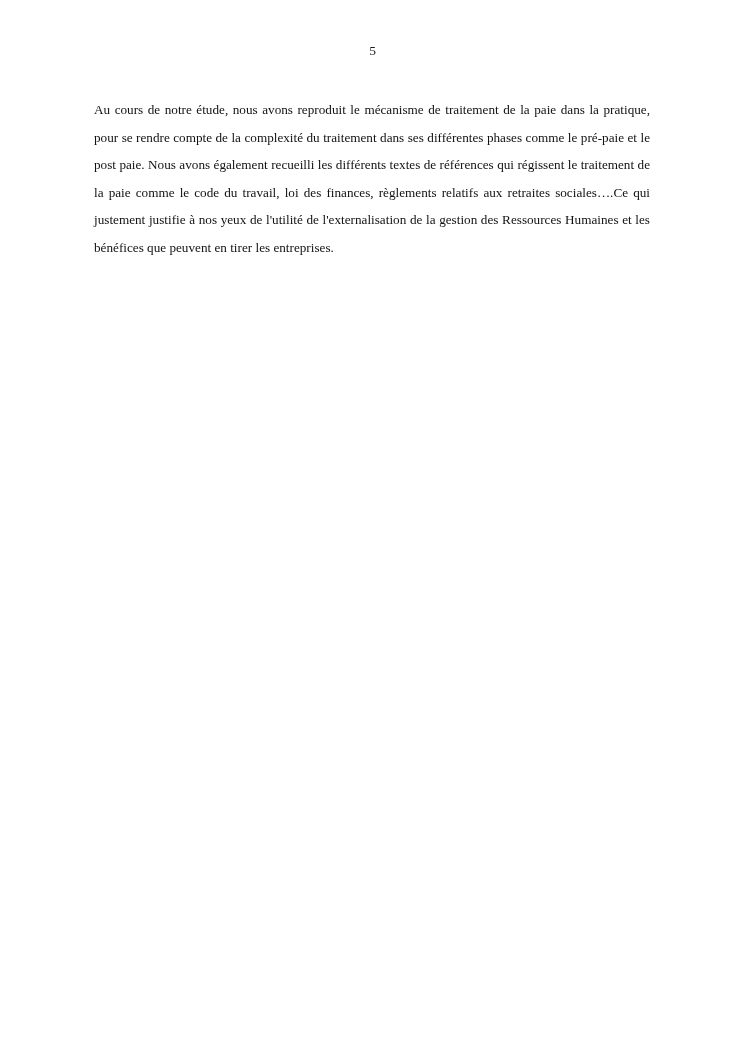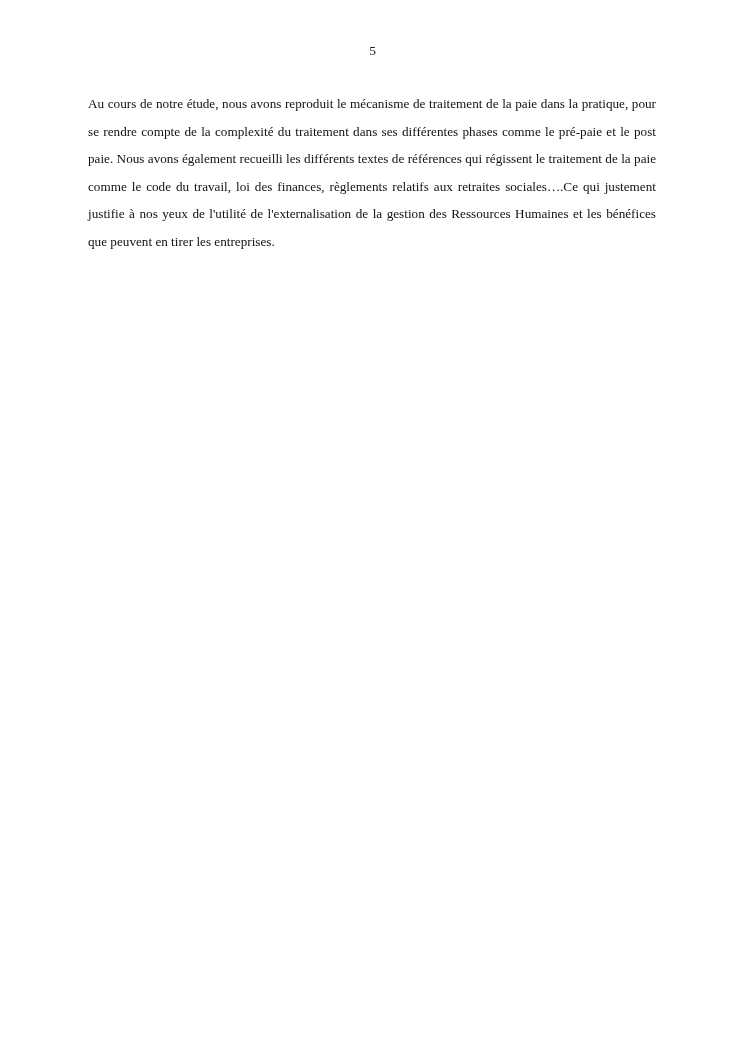--- a/index.html
+++ b/index.html
@@ -33,21 +33,21 @@
     line-height: 18px;
     color: #1a1a1a;
   }
   .body-block {
     position: absolute;
     top: 90px;
     left: 88px;
     width: 568px;
   }
   .body-paragraph {
-    margin: 0;
+    margin: 6px;
     font-size: 13.2px;
     line-height: 27.5px;
     text-align: justify;
     text-justify: inter-word;
     color: #111111;
     hyphens: none;
   }
 </style>
 </head>
 <body>

